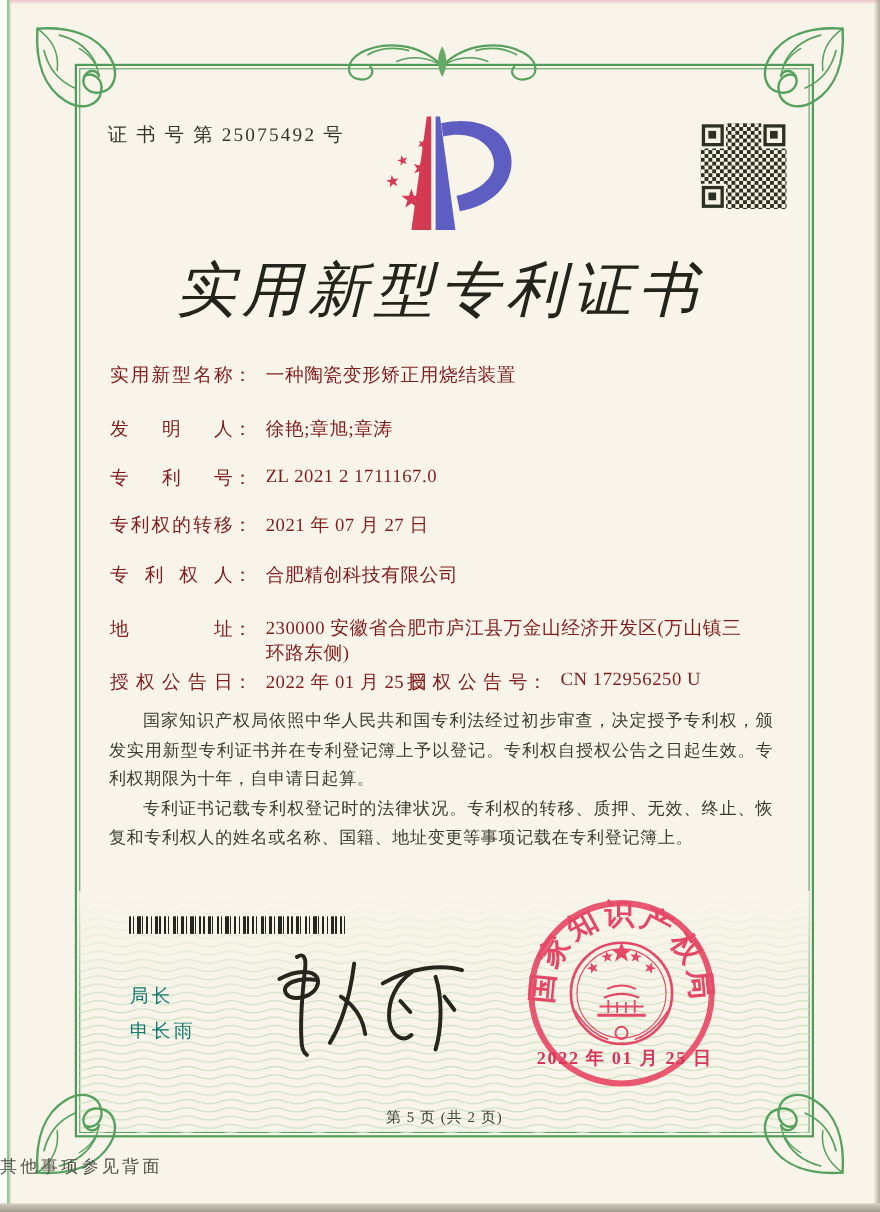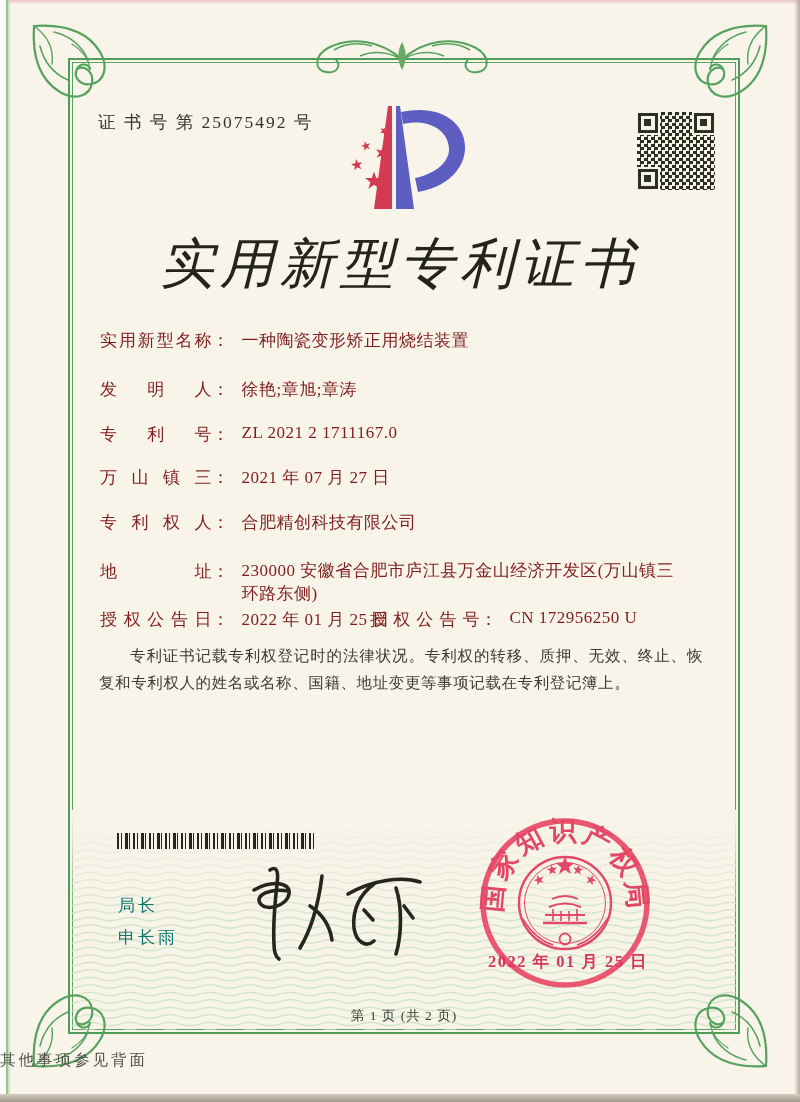--- a/index.html
+++ b/index.html
@@ -158,36 +158,37 @@
   <div class="field" style="top:329px">
     <span class="flabel">实用新型名称</span><span class="fcolon">：</span><span class="fvalue">一种陶瓷变形矫正用烧结装置</span>
   </div>
   <div class="field" style="top:378px">
     <span class="flabel">发明人</span><span class="fcolon">：</span><span class="fvalue">徐艳;章旭;章涛</span>
   </div>
   <div class="field" style="top:423px">
     <span class="flabel">专利号</span><span class="fcolon">：</span><span class="fvalue">ZL 2021 2 1711167.0</span>
   </div>
   <div class="field" style="top:466px">
-    <span class="flabel">万山镇三</span><span class="fcolon">：</span><span class="fvalue">2021 年 07 月 27 日</span>
+    <span class="flabel">专利权的转移</span><span class="fcolon">：</span><span class="fvalue">2021 年 07 月 27 日</span>
   </div>
   <div class="field" style="top:511px">
     <span class="flabel">专利权人</span><span class="fcolon">：</span><span class="fvalue">合肥精创科技有限公司</span>
   </div>
   <div class="field" style="top:560px">
     <span class="flabel">地址</span><span class="fcolon">：</span><span class="fvalue addr-val"><span>230000 安徽省合肥市庐江县万金山经济开发区(万山镇三</span><br><span>环路东侧)</span></span>
   </div>
   <div class="field" style="top:608px">
     <span class="flabel">授权公告日</span><span class="fcolon">：</span><span class="fvalue">2022 年 01 月 25 日</span>
     <span class="g2">
       <span class="flabel">授权公告号</span><span class="fcolon">：</span><span class="fvalue">CN 172956250 U</span>
     </span>
   </div>
 
   <div class="legal">
+    <p>国家知识产权局依照中华人民共和国专利法经过初步审查，决定授予专利权，颁发实用新型专利证书并在专利登记簿上予以登记。专利权自授权公告之日起生效。专利权期限为十年，自申请日起算。</p>
     <p>专利证书记载专利权登记时的法律状况。专利权的转移、质押、无效、终止、恢复和专利权人的姓名或名称、国籍、地址变更等事项记载在专利登记簿上。</p>
   </div>
 
   <div class="barcode"></div>
 
   <div class="director" style="top:894px">局长</div>
   <div class="director" style="top:926px">申长雨</div>
 
   <svg class="sig" width="190" height="110" viewBox="0 0 190 110">
     <g stroke="#26261f" stroke-width="3.6" fill="none" stroke-linecap="round" stroke-linejoin="round">
@@ -228,16 +229,16 @@
         <path d="M80 112 h40" fill="none" stroke-width="2"></path>
         <path d="M78 120 h44" fill="none" stroke-width="2.6"></path>
         <path d="M88 106 v12 M96 108 v10 M104 108 v10 M112 106 v12" fill="none" stroke-width="1.6"></path>
         <path d="M58 116 Q 70 136 88 142 M142 116 Q 130 136 112 142" fill="none" stroke-width="1.5"></path>
         <circle cx="100" cy="136" r="5.5" fill="none" stroke-width="1.8"></circle>
       </g>
     </g>
   </svg>
   <div class="seal-date">2022 年 01 月 25 日</div>
 
-  <div class="pagenum">第 1 页 (共 2 页)</div>
+  <div class="pagenum">第 5 页 (共 2 页)</div>
   <div class="backnote">其他事项参见背面</div>
 
 </div>
 
 </body></html>

